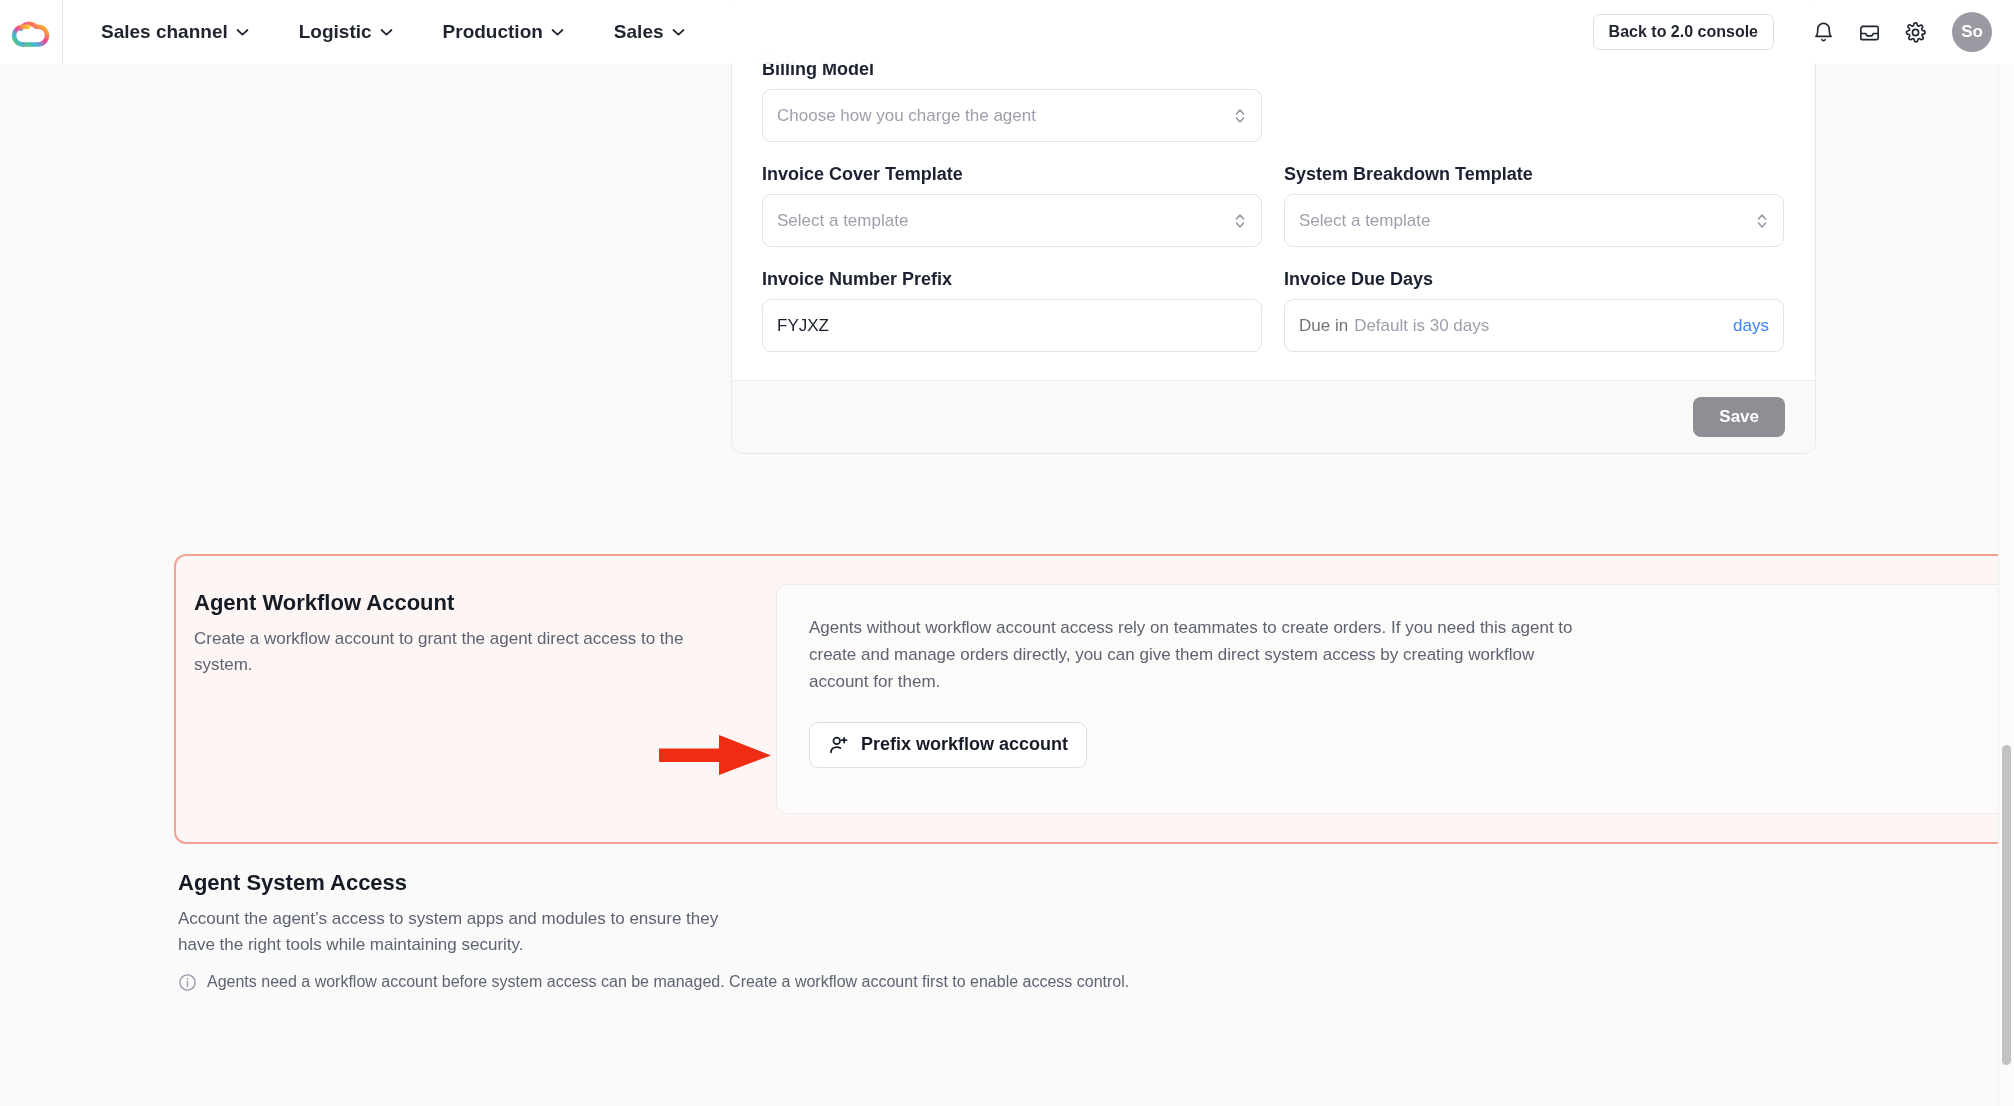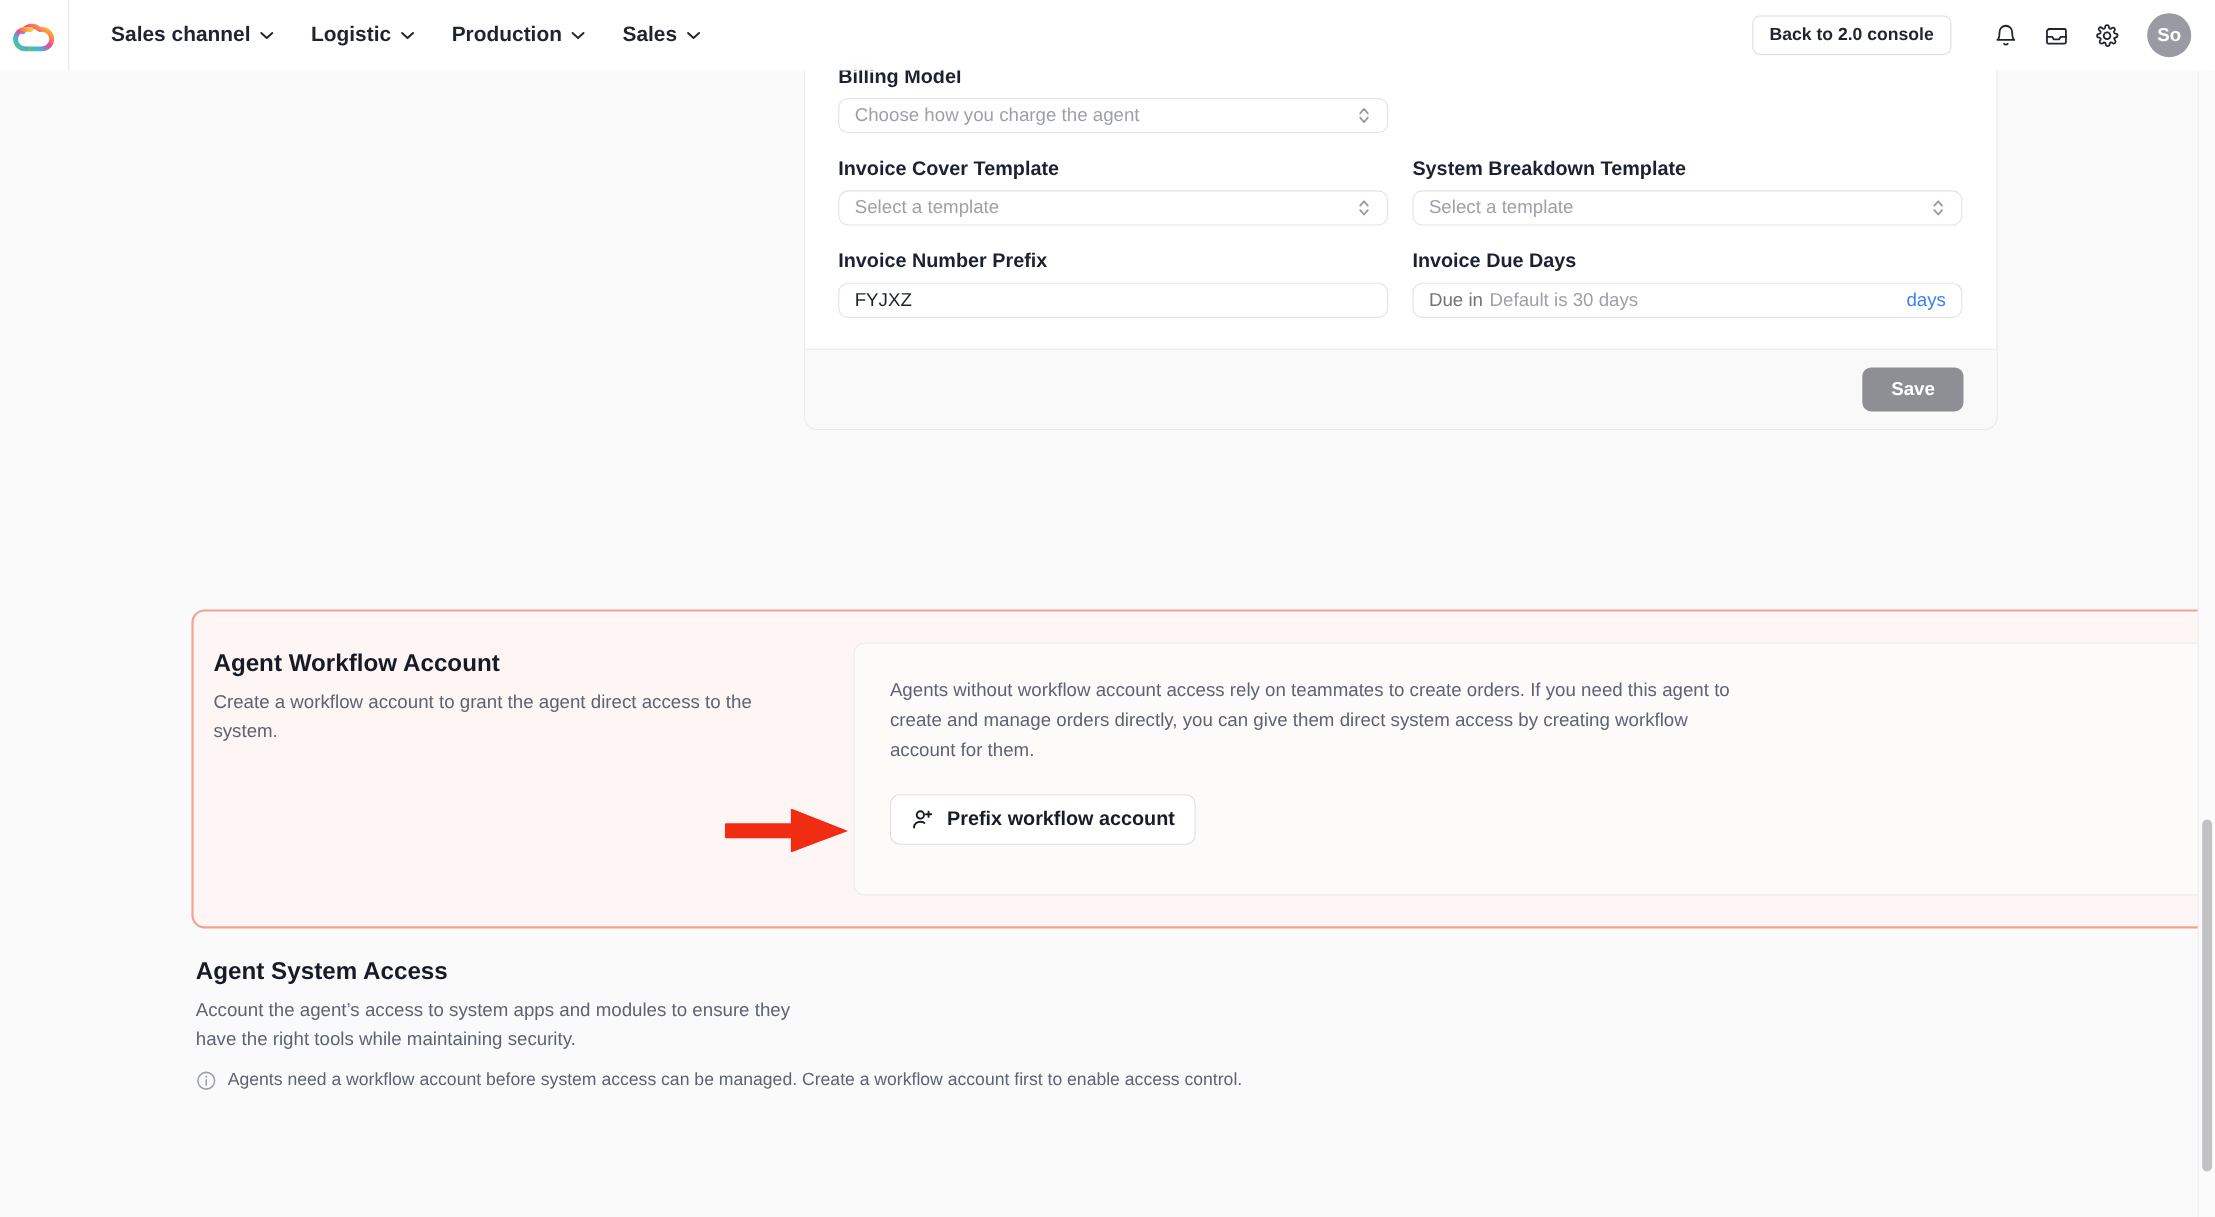--- a/index.html
+++ b/index.html
@@ -19,21 +19,21 @@
     display: flex; align-items: center;
     z-index: 50;
   }
   .logo-wrap {
     width: 63px; height: 64px;
     display: flex; align-items: center; justify-content: center;
     border-right: 1px solid #e9e9ec;
     flex: 0 0 auto;
   }
   .cloud-logo { width: 40px; height: 32px; }
-  .nav-items { display: flex; align-items: center; padding-left: 24px; gap: 6px; }
+  .nav-items { display: flex; align-items: center; padding-left: 24px; gap: 22px; }
   .nav-item {
     display: flex; align-items: center; gap: 8px;
     padding: 8px 14px; border-radius: 7px;
     font-size: 19px; font-weight: 600; color: #1f2430;
     cursor: pointer; white-space: nowrap;
   }
   .chev { width: 13px; height: 8px; flex: 0 0 auto; }
   .topnav-right {
     margin-left: auto; display: flex; align-items: center;
     gap: 0; padding-right: 22px; height: 64px; justify-content: flex-end;
@@ -81,21 +81,21 @@
     display: flex; gap: 22px;
     padding-top: 0;
   }
   .col { width: 500px; }
   .field { margin-top: 22px; }
   .flabel {
     font-size: 18px; font-weight: 600; color: #1b2130;
     margin-bottom: 9px; display: block;
   }
   .control {
-    height: 32px; width: 100%;
+    height: 53px; width: 100%;
     border: 1px solid #e2e3e8; border-radius: 9px;
     background: #fff;
     display: flex; align-items: center;
     padding: 0 14px;
     font-size: 17px; color: #1b2130;
   }
   .control.select { cursor: pointer; justify-content: space-between; }
   .ph { color: #9d9fad; }
   .updown { width: 14px; height: 22px; flex: 0 0 auto; }
   .prefix-text { color: #737373; margin-right: 6px; }

